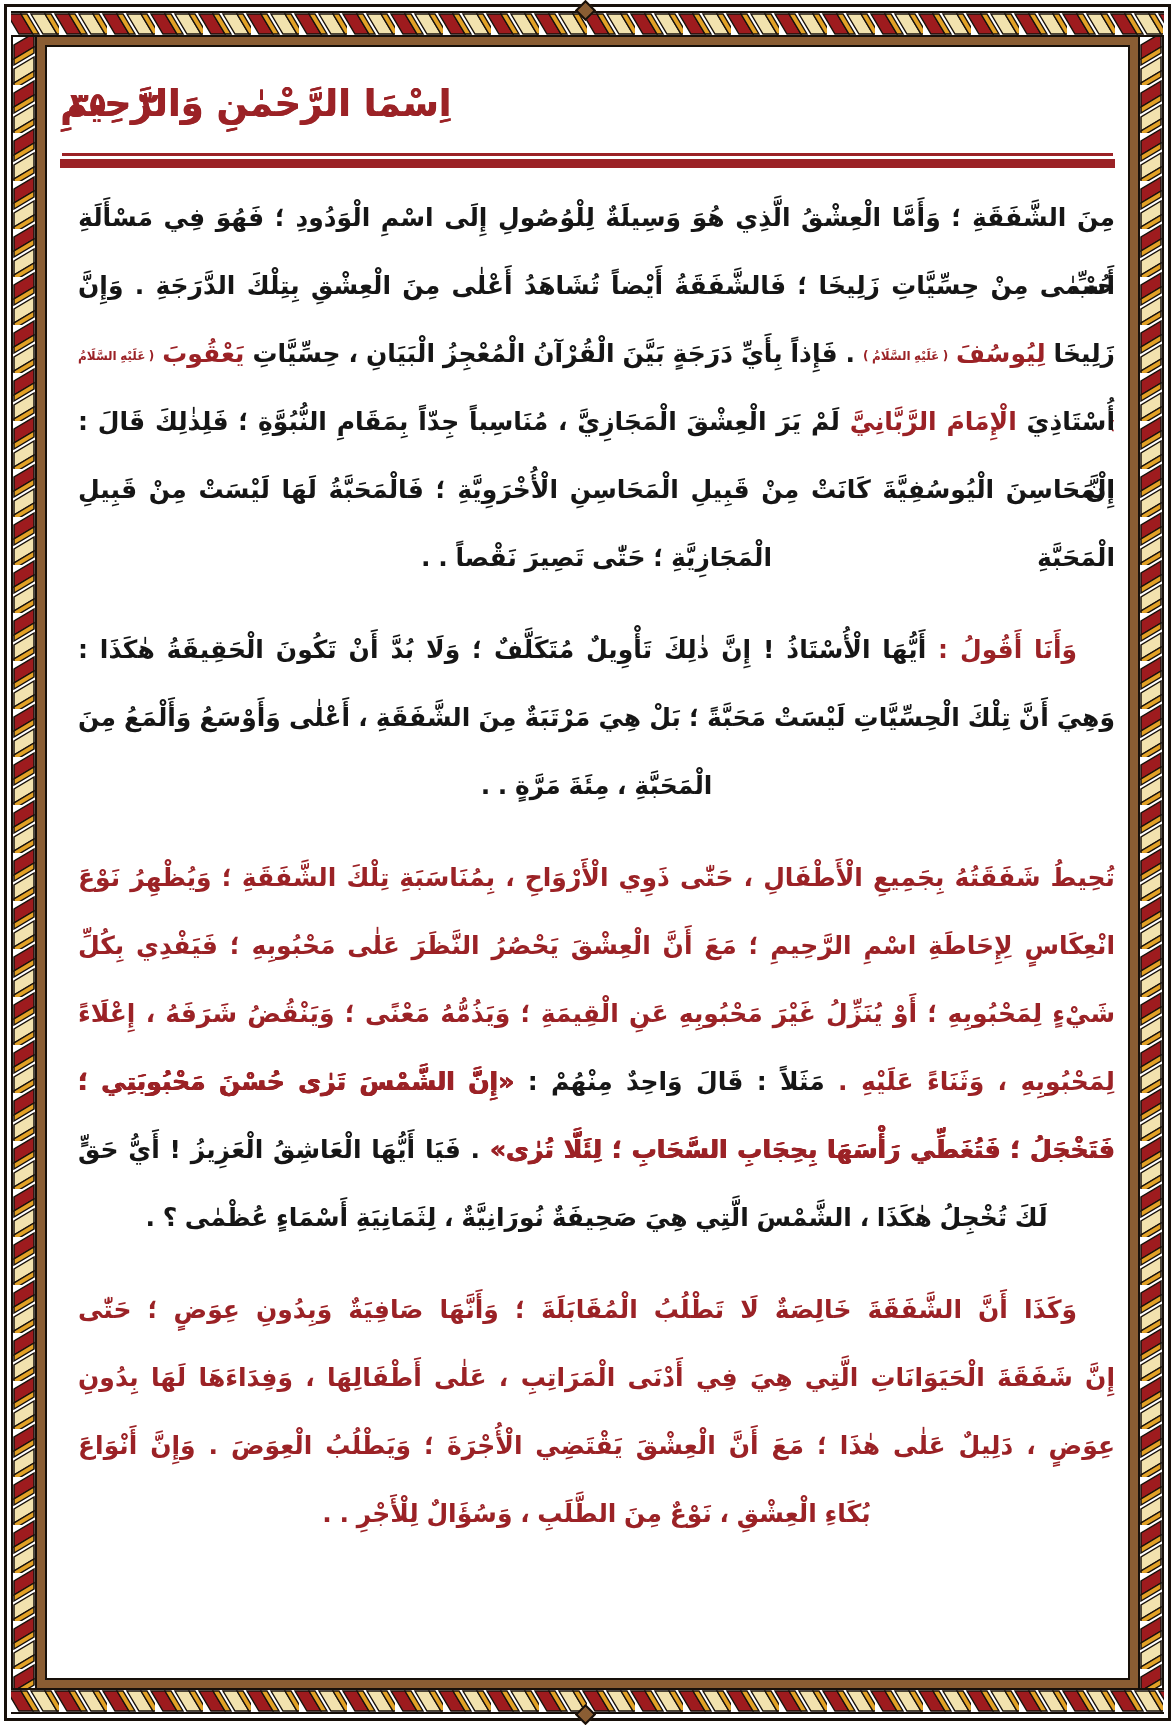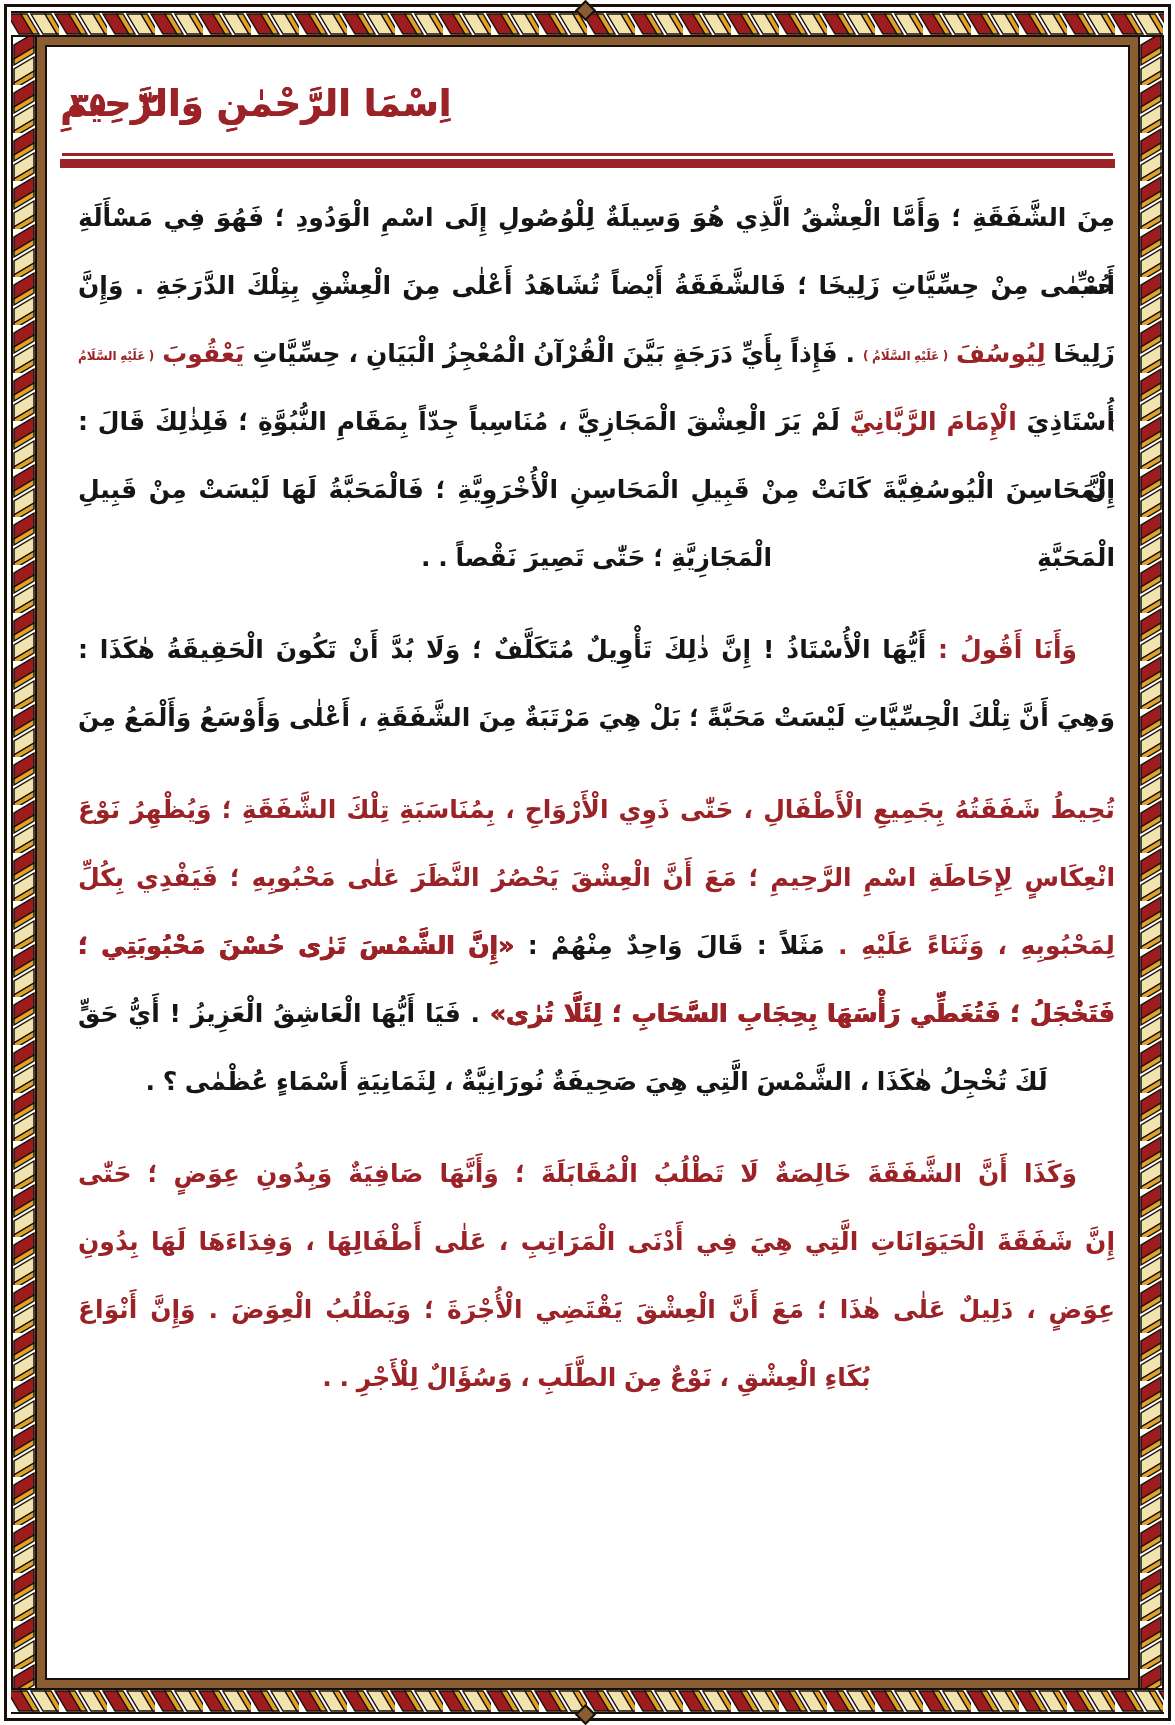--- a/index.html
+++ b/index.html
@@ -108,24 +108,26 @@
           <div class="line "><span class="seg-k">مِنَ الشَّفَقَةِ ؛ وَأَمَّا الْعِشْقُ الَّذِي هُوَ وَسِيلَةٌ لِلْوُصُولِ إِلَى اسْمِ الْوَدُودِ ؛ فَهُوَ فِي مَسْأَلَةِ حُبِّ</span></div>
           <div class="line "><span class="seg-k">أَسْمٰى مِنْ حِسِّيَّاتِ زَلِيخَا ؛ فَالشَّفَقَةُ أَيْضاً تُشَاهَدُ أَعْلٰى مِنَ الْعِشْقِ بِتِلْكَ الدَّرَجَةِ . وَإِنَّ</span></div>
           <div class="line "><span class="seg-k">زَلِيخَا </span><span class="seg-r">لِيُوسُفَ </span><span class="seg-sws">( عَلَيْهِ السَّلَامُ )</span><span class="seg-k"> . فَإِذاً بِأَيِّ دَرَجَةٍ بَيَّنَ الْقُرْآنُ الْمُعْجِزُ الْبَيَانِ ، حِسِّيَّاتِ </span><span class="seg-r">يَعْقُوبَ </span><span class="seg-sws">( عَلَيْهِ السَّلَامُ )</span></div>
           <div class="line "><span class="seg-k">أُسْتَاذِيَ </span><span class="seg-r">الْإِمَامَ الرَّبَّانِيَّ</span><span class="seg-k"> لَمْ يَرَ الْعِشْقَ الْمَجَازِيَّ ، مُنَاسِباً جِدّاً بِمَقَامِ النُّبُوَّةِ ؛ فَلِذٰلِكَ قَالَ : إِنَّ</span></div>
           <div class="line "><span class="seg-k">الْمَحَاسِنَ الْيُوسُفِيَّةَ كَانَتْ مِنْ قَبِيلِ الْمَحَاسِنِ الْأُخْرَوِيَّةِ ؛ فَالْمَحَبَّةُ لَهَا لَيْسَتْ مِنْ قَبِيلِ الْمَحَبَّةِ</span></div>
           <div class="line center"><span class="seg-k">الْمَجَازِيَّةِ ؛ حَتّٰى تَصِيرَ نَقْصاً . .</span></div>
         </div>
         <div class="para">
           <div class="line  indent"><span class="seg-r">وَأَنَا أَقُولُ : </span><span class="seg-k">أَيُّهَا الْأُسْتَاذُ ! إِنَّ ذٰلِكَ تَأْوِيلٌ مُتَكَلَّفٌ ؛ وَلَا بُدَّ أَنْ تَكُونَ الْحَقِيقَةُ هٰكَذَا :</span></div>
           <div class="line "><span class="seg-k">وَهِيَ أَنَّ تِلْكَ الْحِسِّيَّاتِ لَيْسَتْ مَحَبَّةً ؛ بَلْ هِيَ مَرْتَبَةٌ مِنَ الشَّفَقَةِ ، أَعْلٰى وَأَوْسَعُ وَأَلْمَعُ مِنَ</span></div>
+          <div class="line center"><span class="seg-k">الْمَحَبَّةِ ، مِئَةَ مَرَّةٍ . .</span></div>
         </div>
         <div class="para">
           <div class="line "><span class="seg-r">تُحِيطُ شَفَقَتُهُ بِجَمِيعِ الْأَطْفَالِ ، حَتّٰى ذَوِي الْأَرْوَاحِ ، بِمُنَاسَبَةِ تِلْكَ الشَّفَقَةِ ؛ وَيُظْهِرُ نَوْعَ</span></div>
           <div class="line "><span class="seg-r">انْعِكَاسٍ لِإِحَاطَةِ اسْمِ الرَّحِيمِ ؛ مَعَ أَنَّ الْعِشْقَ يَحْصُرُ النَّظَرَ عَلٰى مَحْبُوبِهِ ؛ فَيَفْدِي بِكُلِّ</span></div>
+          <div class="line "><span class="seg-r">شَيْءٍ لِمَحْبُوبِهِ ؛ أَوْ يُنَزِّلُ غَيْرَ مَحْبُوبِهِ عَنِ الْقِيمَةِ ؛ وَيَذُمُّهُ مَعْنًى ؛ وَيَنْقُضُ شَرَفَهُ ، إِعْلَاءً</span></div>
           <div class="line "><span class="seg-r">لِمَحْبُوبِهِ ، وَثَنَاءً عَلَيْهِ .</span><span class="seg-k"> مَثَلاً : قَالَ وَاحِدٌ مِنْهُمْ : </span><span class="seg-rb">«إِنَّ الشَّمْسَ تَرٰى حُسْنَ مَحْبُوبَتِي ؛</span></div>
           <div class="line "><span class="seg-rb">فَتَخْجَلُ ؛ فَتُغَطِّي رَأْسَهَا بِحِجَابِ السَّحَابِ ؛ لِئَلَّا تُرٰى»</span><span class="seg-k"> . فَيَا أَيُّهَا الْعَاشِقُ الْعَزِيزُ ! أَيُّ حَقٍّ</span></div>
           <div class="line center"><span class="seg-k">لَكَ تُخْجِلُ هٰكَذَا ، الشَّمْسَ الَّتِي هِيَ صَحِيفَةٌ نُورَانِيَّةٌ ، لِثَمَانِيَةِ أَسْمَاءٍ عُظْمٰى ؟ .</span></div>
         </div>
         <div class="para">
           <div class="line  indent"><span class="seg-r">وَكَذَا أَنَّ الشَّفَقَةَ خَالِصَةٌ لَا تَطْلُبُ الْمُقَابَلَةَ ؛ وَأَنَّهَا صَافِيَةٌ وَبِدُونِ عِوَضٍ ؛ حَتّٰى</span></div>
           <div class="line "><span class="seg-r">إِنَّ شَفَقَةَ الْحَيَوَانَاتِ الَّتِي هِيَ فِي أَدْنَى الْمَرَاتِبِ ، عَلٰى أَطْفَالِهَا ، وَفِدَاءَهَا لَهَا بِدُونِ</span></div>
           <div class="line "><span class="seg-r">عِوَضٍ ، دَلِيلٌ عَلٰى هٰذَا ؛ مَعَ أَنَّ الْعِشْقَ يَقْتَضِي الْأُجْرَةَ ؛ وَيَطْلُبُ الْعِوَضَ . وَإِنَّ أَنْوَاعَ</span></div>
           <div class="line center"><span class="seg-r">بُكَاءِ الْعِشْقِ ، نَوْعٌ مِنَ الطَّلَبِ ، وَسُؤَالٌ لِلْأَجْرِ . .</span></div>
         </div>

